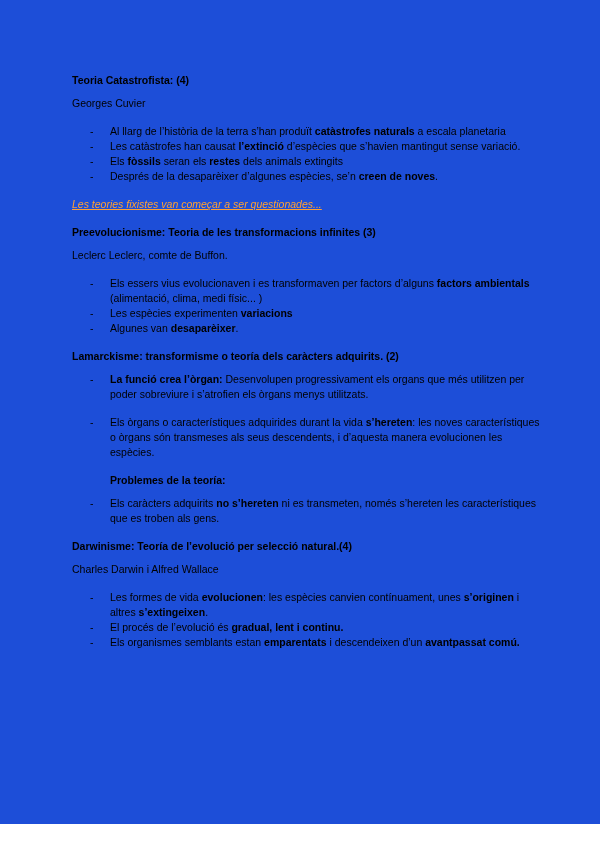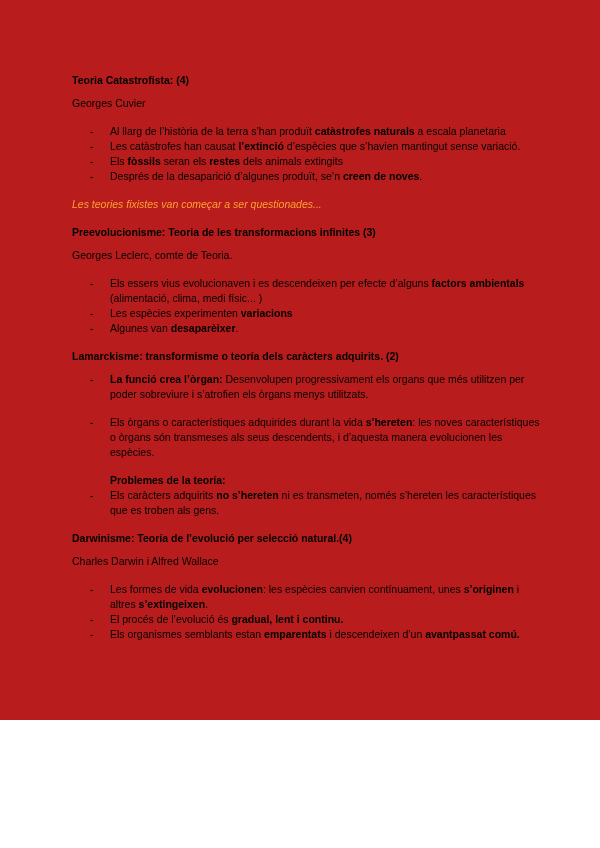--- a/index.html
+++ b/index.html
@@ -3,43 +3,43 @@
 <meta charset="utf-8">
 <style>
   html, body {
     margin: 0;
     padding: 0;
     background: #ffffff;
   }
   .page {
     position: relative;
     width: 600px;
-    height: 720px;
+    height: 824px;
     box-sizing: border-box;
-    background: #b91c1c;
+    background: #1d4ed8;
     padding: 73px 58px 20px 72px;
     overflow: hidden;
     font-family: "Liberation Sans", sans-serif;
     font-size: 10.5px;
     line-height: 15px;
     color: #000000;
   }
   .block { margin: 0 0 13px 0; }
   .heading {
     font-weight: bold;
     margin-bottom: 8px;
   }
   .paragraph { }
   .note {
     font-style: italic;
   }
   .subheading {
     font-weight: bold;
     padding-left: 38px;
-    margin-bottom: 0;
+    margin-bottom: 8px;
   }
   ul.bullets {
     list-style: none;
     margin: 0 0 13px 0;
     padding: 0;
   }
   li.bullet {
     display: flex;
     padding-left: 18px;
     margin: 0;
@@ -67,30 +67,30 @@
       <li class="bullet">
         <span class="dash">-</span>
         <span class="btext"><span>Les catàstrofes han causat </span><b>l’extinció</b><span> d’espècies que s’havien mantingut sense variació.</span></span>
       </li>
       <li class="bullet">
         <span class="dash">-</span>
         <span class="btext"><span>Els </span><b>fòssils</b><span> seran els </span><b>restes</b><span> dels animals extingits</span></span>
       </li>
       <li class="bullet">
         <span class="dash">-</span>
-        <span class="btext"><span>Després de la desaparició d’algunes produït, se’n </span><b>creen de noves</b><span>.</span></span>
+        <span class="btext"><span>Després de la desaparèixer d’algunes espècies, se’n </span><b>creen de noves</b><span>.</span></span>
       </li>
     </ul>
-    <div class="block note" style="color: rgb(255, 161, 51);">Les teories fixistes van começar a ser questionades...</div>
+    <div class="block note" style="color: rgb(255, 161, 51); text-decoration: underline;">Les teories fixistes van começar a ser questionades...</div>
     <div class="block heading">Preevolucionisme: Teoria de les transformacions infinites (3)</div>
-    <div class="block paragraph">Georges Leclerc, comte de Teoria.</div>
+    <div class="block paragraph">Leclerc Leclerc, comte de Buffon.</div>
     <ul class="bullets">
       <li class="bullet">
         <span class="dash">-</span>
-        <span class="btext"><span>Els essers vius evolucionaven i es descendeixen per efecte d’alguns </span><b>factors ambientals</b><span> (alimentació, clima, medi físic... )</span></span>
+        <span class="btext"><span>Els essers vius evolucionaven i es transformaven per factors d’alguns </span><b>factors ambientals</b><span> (alimentació, clima, medi físic... )</span></span>
       </li>
       <li class="bullet">
         <span class="dash">-</span>
         <span class="btext"><span>Les espècies experimenten </span><b>variacions</b></span>
       </li>
       <li class="bullet">
         <span class="dash">-</span>
         <span class="btext"><span>Algunes van </span><b>desaparèixer</b><span>.</span></span>
       </li>
     </ul>

